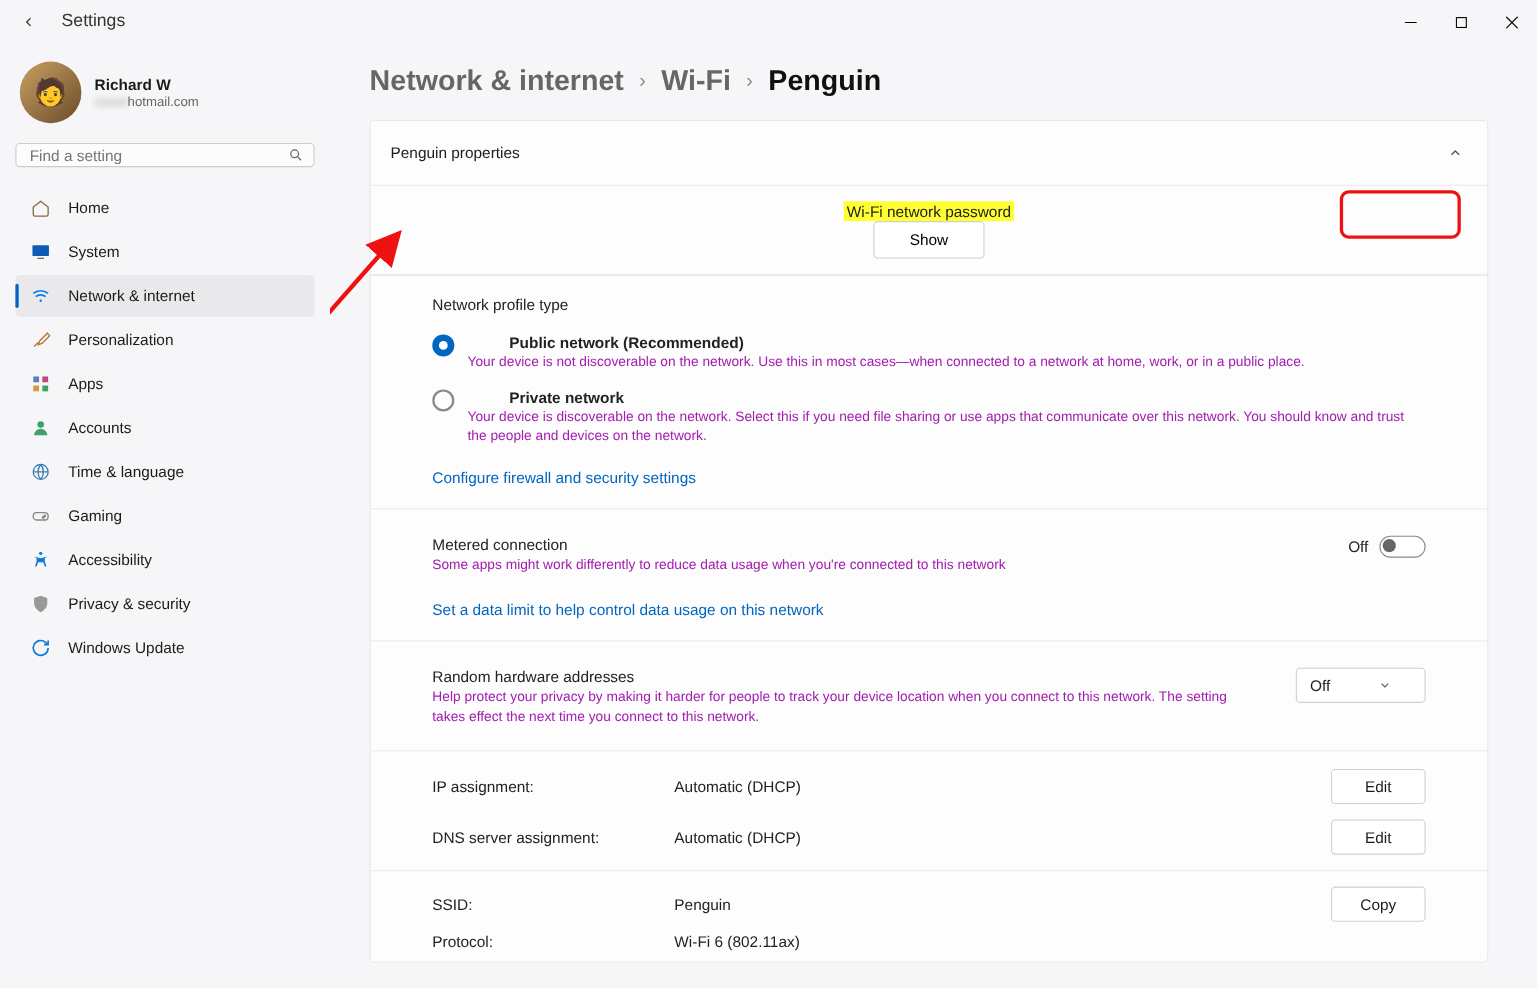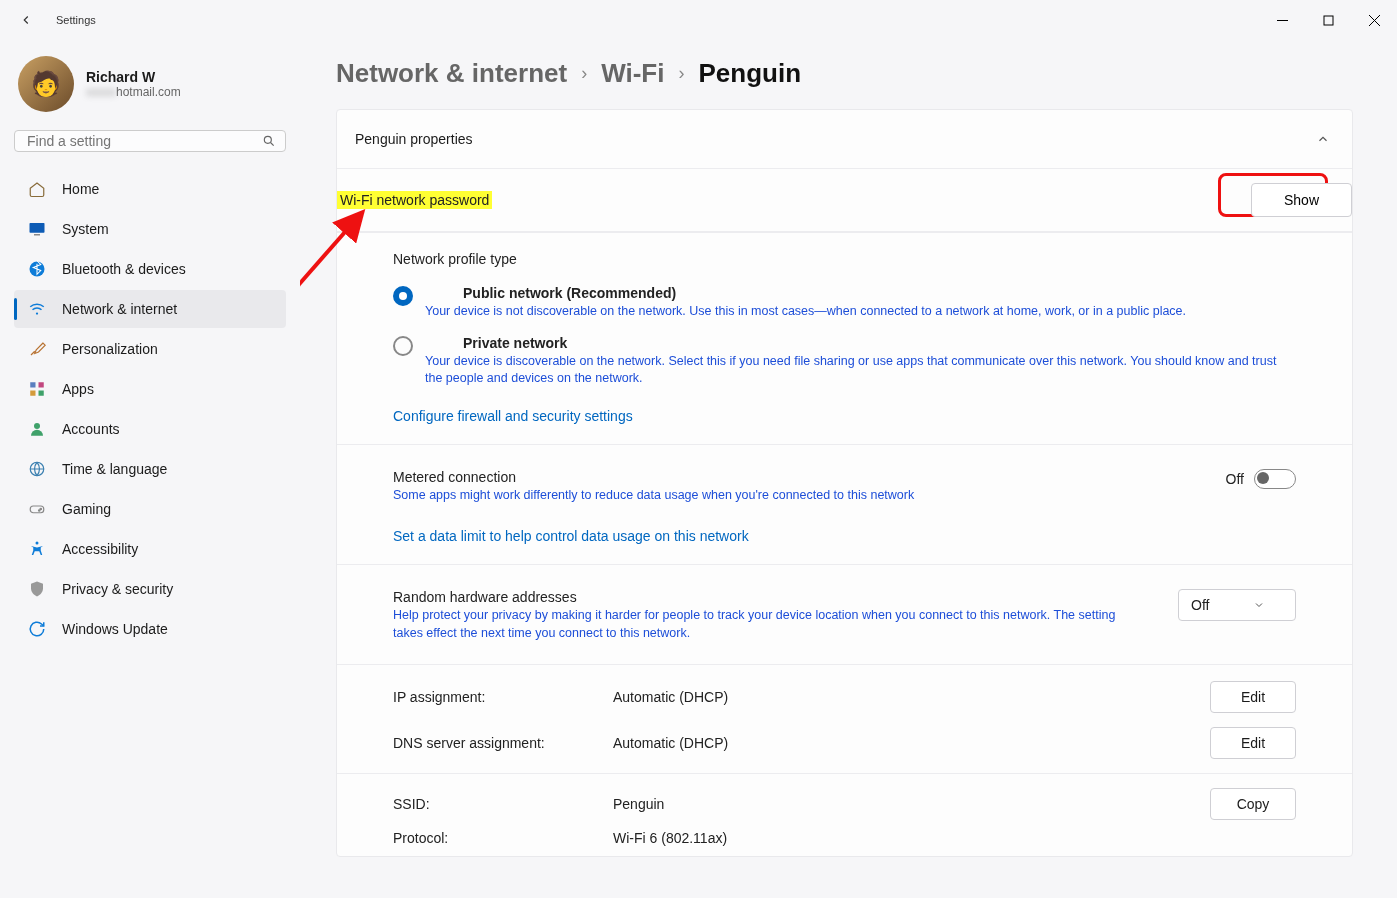--- a/index.html
+++ b/index.html
@@ -1,20 +1,20 @@
 <!DOCTYPE html>
 <html><head>
 <meta charset="utf-8">
 <style>
 * { margin:0; padding:0; box-sizing:border-box; font-family:"Segoe UI", Tahoma, sans-serif; }
 body { width:1397px; height:898px; background:#f6f6f8; overflow:hidden; position:relative; color:#1b1b1b; }
 .titlebar { height:40px; display:flex; align-items:center; justify-content:space-between; padding:0 0 0 14px; }
 .back-btn { width:24px; height:24px; display:flex; align-items:center; justify-content:center; cursor:pointer; }
 .back-btn svg { width:14px; height:14px; stroke:#333; }
-.title { margin-left:18px; font-size:11px; color:#333; }
+.title { margin-left:18px; font-size:16px; color:#333; }
 .win-controls { display:flex; height:100%; }
 .win-btn { width:46px; display:flex; align-items:center; justify-content:center; cursor:pointer; }
 .win-btn svg { width:11px; height:11px; stroke:#000; fill:none; stroke-width:1; }
 
 .layout { display:flex; height:calc(100% - 40px); }
 .sidebar { width:300px; padding:12px 14px 0 14px; overflow:hidden; }
 .user-block { display:flex; align-items:center; gap:12px; padding:4px 4px 18px 4px; }
 .avatar { width:56px; height:56px; border-radius:50%; background:linear-gradient(135deg,#c9a063,#6b4b2a); display:flex; align-items:center; justify-content:center; font-size:24px; }
 .user-name { font-weight:600; font-size:14px; }
 .user-email { font-size:12px; color:#666; }
@@ -32,23 +32,23 @@
 .main { flex:1; padding:18px 44px 0 36px; overflow:hidden; position:relative; }
 .breadcrumb { display:flex; align-items:center; gap:14px; font-size:26px; margin-bottom:20px; line-height:1.2; }
 .breadcrumb .crumb-link { color:#666; font-weight:600; cursor:pointer; }
 .breadcrumb .chev { color:#888; font-size:18px; }
 .breadcrumb .crumb-current { font-weight:600; color:#111; }
 
 .card { background:#fdfdfd; border:1px solid #e9e9ec; border-radius:4px; margin-bottom:4px; }
 .card-header { display:flex; align-items:center; justify-content:space-between; height:58px; padding:0 22px 0 18px; font-size:14px; font-weight:400; cursor:pointer; }
 .chev-up { width:14px; height:14px; stroke:#555; fill:none; stroke-width:2; }
 
-.content-block { padding:14px 56px 18px 56px; font-size:14px; color:#222; }
+.content-block { padding:14px 56px 18px 56px; font-size:14px; color:#222;flex-direction:column; }
 .row { display:flex; align-items:center; justify-content:space-between; padding:6px 0; }
-.sub { font-size:12.5px; color:#1d4ed8; line-height:1.4; margin-top:2px; }
+.sub { font-size:12.5px; color:#a21caf; line-height:1.4; margin-top:2px; }
 .divider { height:1px; background:#ececef; margin:0; }
 
 .highlight-label { background:#ffff33; padding:1px 3px; }
 .show-btn { height:34px; padding:0 32px; border:1px solid #cfcfd4; background:#fff; border-radius:4px; font-size:14px; cursor:pointer; }
 .red-box { position:absolute; border:3px solid #e11; border-radius:8px; pointer-events:none; }
 
 .checkbox { width:18px; height:18px; border-radius:3px; background:#0067c0; display:flex; align-items:center; justify-content:center; margin-right:12px; }
 .checkbox svg { width:12px; height:12px; stroke:#fff; fill:none; stroke-width:2.2; }
 
 .radio-row { display:flex; gap:12px; margin-top:14px; }
@@ -136,29 +136,20 @@
           <span>Home</span>
         </div>
       <div class="nav-item">
           <span class="nav-icon">
             <svg viewBox="0 0 24 24">
               <rect x="2" y="4" width="20" height="13" rx="1" fill="#0d5bb5"></rect>
               <rect x="8" y="19" width="8" height="1.5" fill="#666"></rect>
             </svg>
           </span>
           <span>System</span>
-        </div>
-      <div class="nav-item">
-          <span class="nav-icon">
-            <svg viewBox="0 0 24 24">
-              <circle cx="12" cy="12" r="10" fill="#0e7cd8"></circle>
-              <path d="M12 5v14l5-5-10-4 10-4-5-5" fill="none" stroke="#fff" stroke-width="1.4"></path>
-            </svg>
-          </span>
-          <span>Bluetooth &amp; devices</span>
         </div>
       <div class="nav-item selected">
           <span class="nav-icon">
             <svg viewBox="0 0 24 24" fill="none" stroke="#0e7cd8" stroke-width="2">
               <path d="M3 9a14 14 0 0 1 18 0"></path>
               <path d="M6 13a9 9 0 0 1 12 0"></path>
               <circle cx="12" cy="18" r="1.5" fill="#0e7cd8" stroke="none"></circle>
             </svg>
           </span>
           <span>Network &amp; internet</span>

